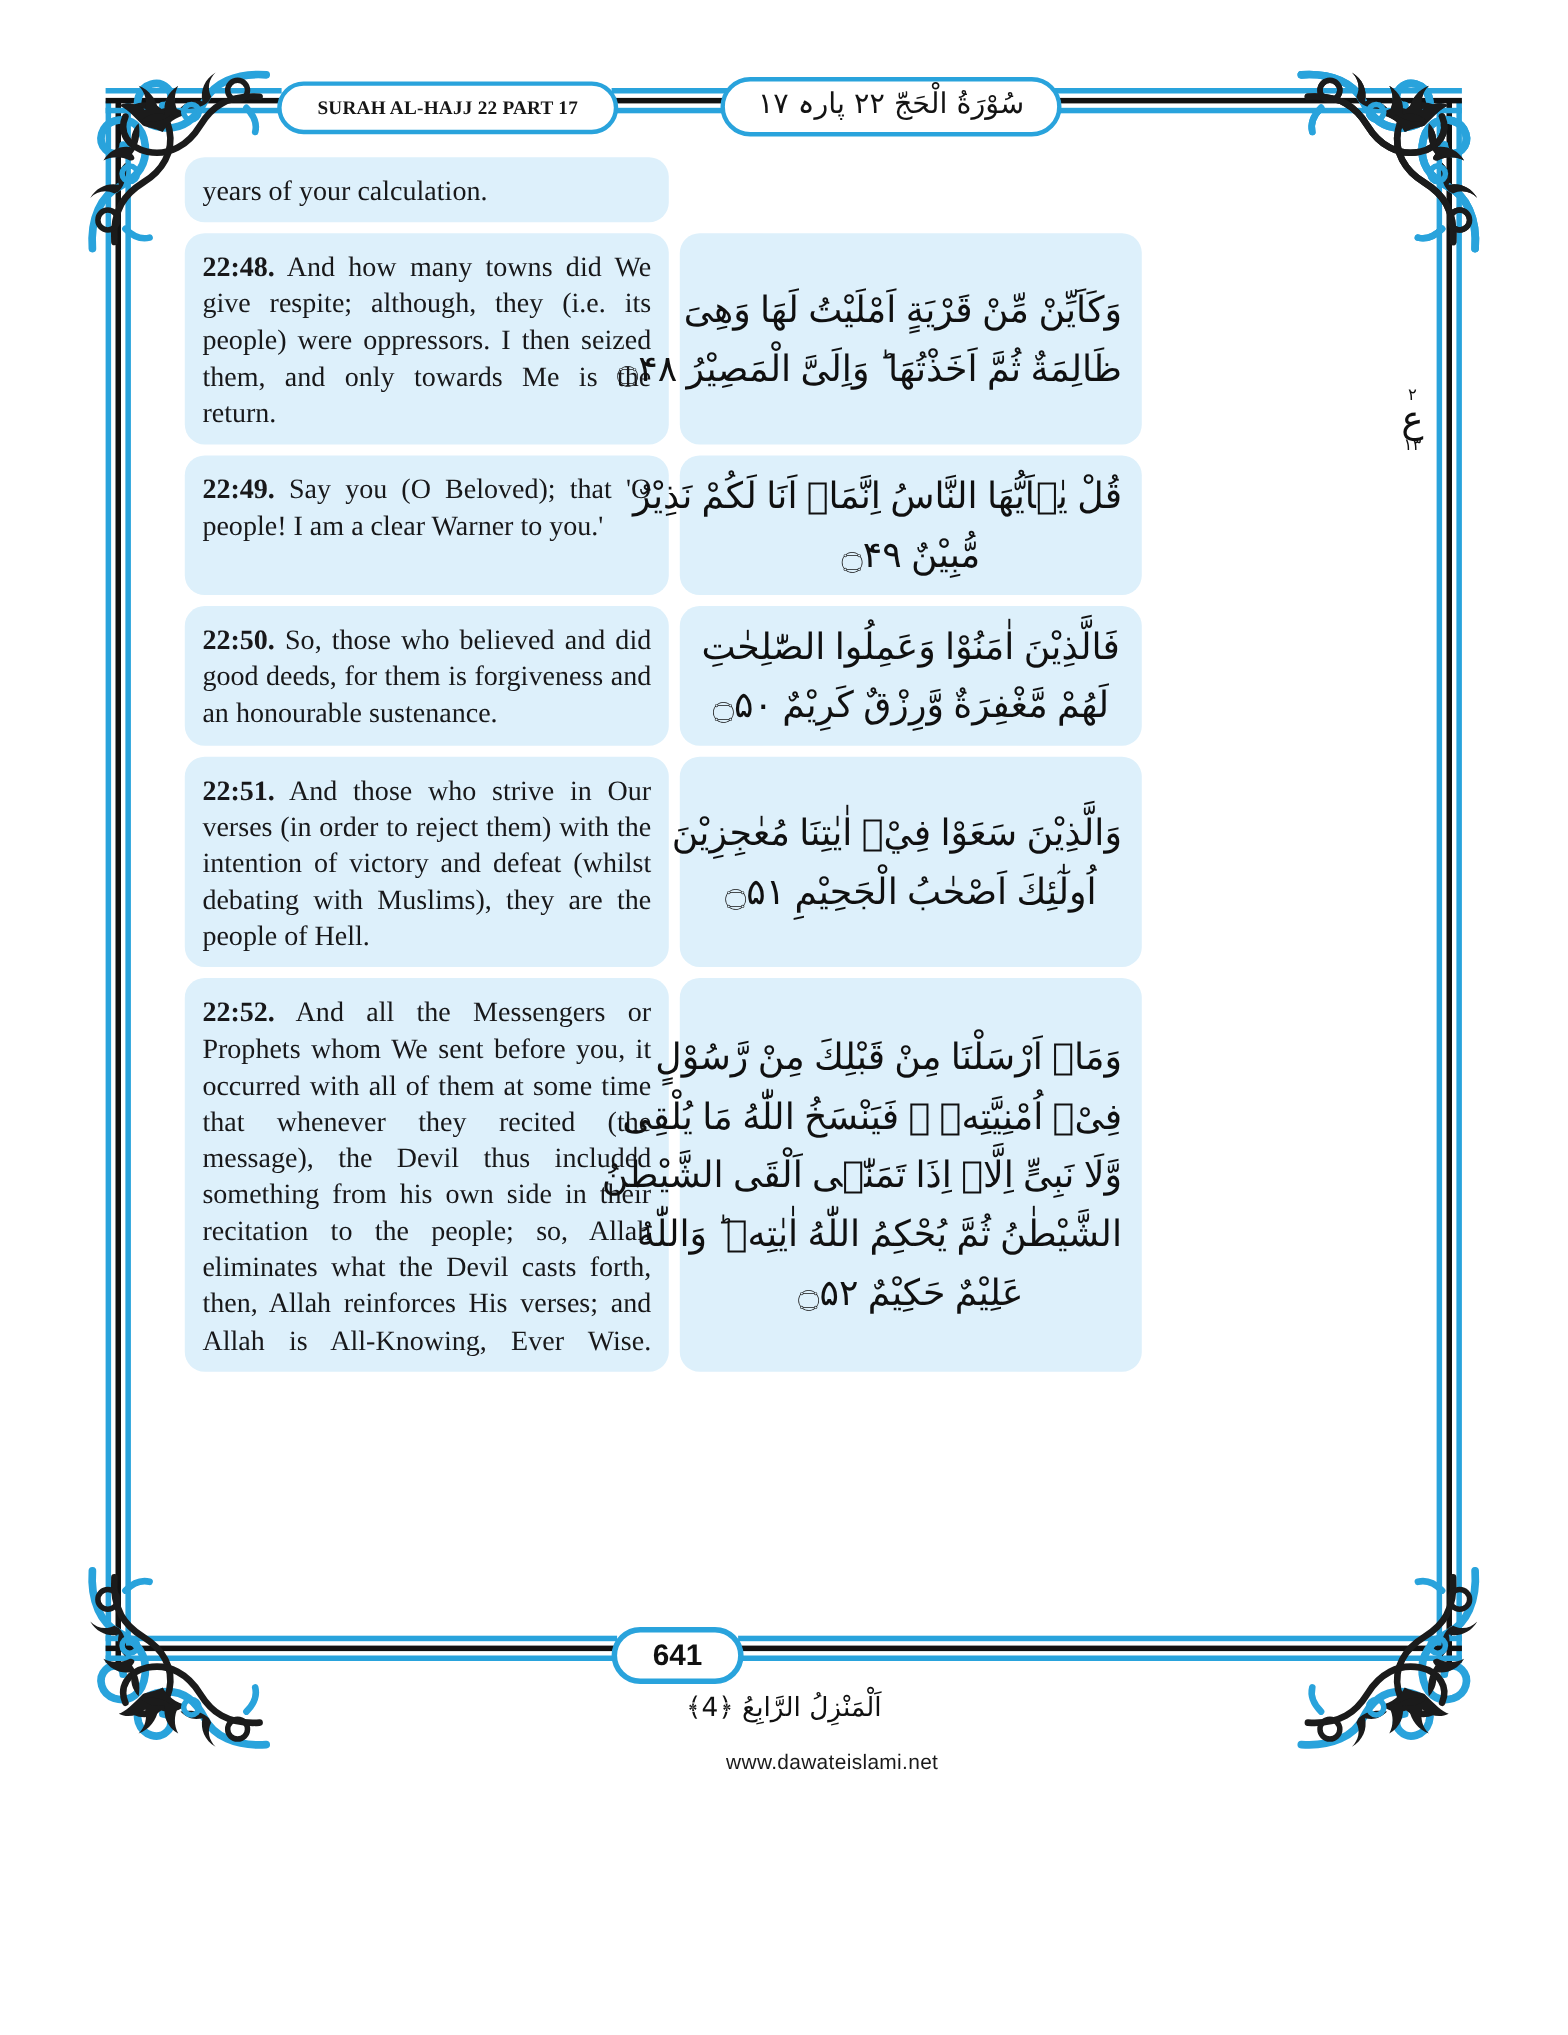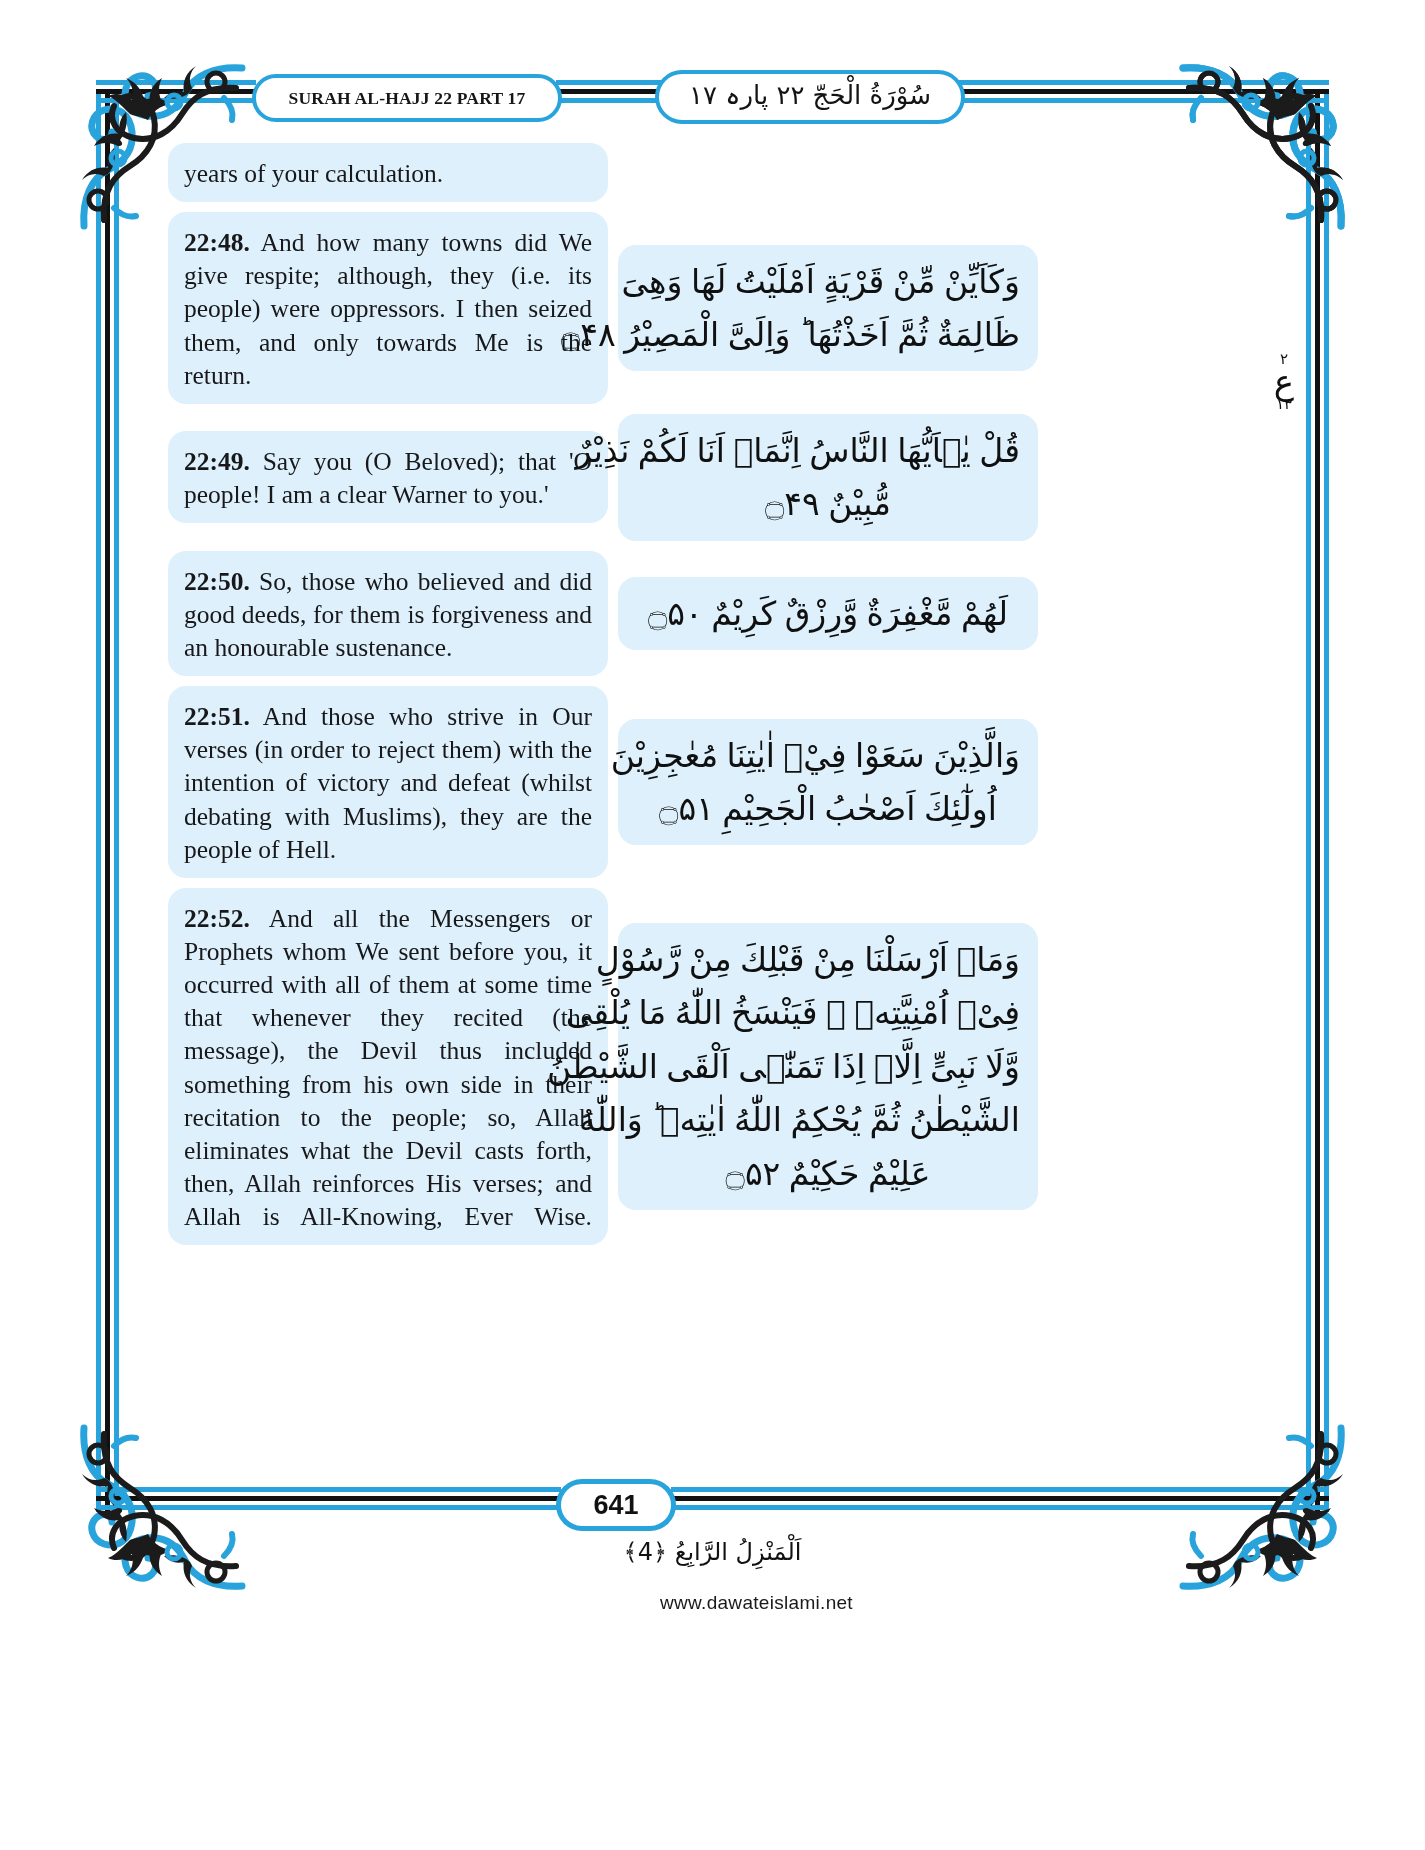--- a/index.html
+++ b/index.html
@@ -143,21 +143,20 @@
     left: 168px;
     top: 143px;
     width: 1090px;
     height: 1310px;
   }
 
   .verse-row {
     display: flex;
     gap: 10px;
     margin-bottom: 10px;
-    align-items: center;
   }
   .cell {
     background: #ddf0fb;
     border-radius: 18px;
     box-sizing: border-box;
   }
   .cell-en {
     width: 440px;
     padding: 14px 16px 12px 16px;
     text-align: justify;
@@ -368,20 +367,21 @@
         <span class="ar-line">قُلْ يٰۤاَيُّهَا النَّاسُ اِنَّمَاۤ اَنَا لَكُمْ نَذِيْرٌ</span>
         <span class="ar-line">مُّبِيْنٌ ۝۴۹</span>
       </div>
     </div>
 
     <div class="verse-row">
       <div class="cell cell-en last-left">
         <span class="verse-no">22:50.</span><span> So, those who believed and did good deeds, for them is forgiveness and an honourable sustenance.</span>
       </div>
       <div class="cell cell-ar">
+        <span class="ar-line">فَالَّذِيْنَ اٰمَنُوْا وَعَمِلُوا الصّٰلِحٰتِ</span>
         <span class="ar-line">لَهُمْ مَّغْفِرَةٌ وَّرِزْقٌ كَرِيْمٌ ۝۵۰</span>
       </div>
     </div>
 
     <div class="verse-row">
       <div class="cell cell-en last-left">
         <span class="verse-no">22:51.</span><span> And those who strive in Our verses (in order to reject them) with the intention of victory and defeat (whilst debating with Muslims), they are the people of Hell.</span>
       </div>
       <div class="cell cell-ar">
         <span class="ar-line">وَالَّذِيْنَ سَعَوْا فِيْۤ اٰيٰتِنَا مُعٰجِزِيْنَ</span>

